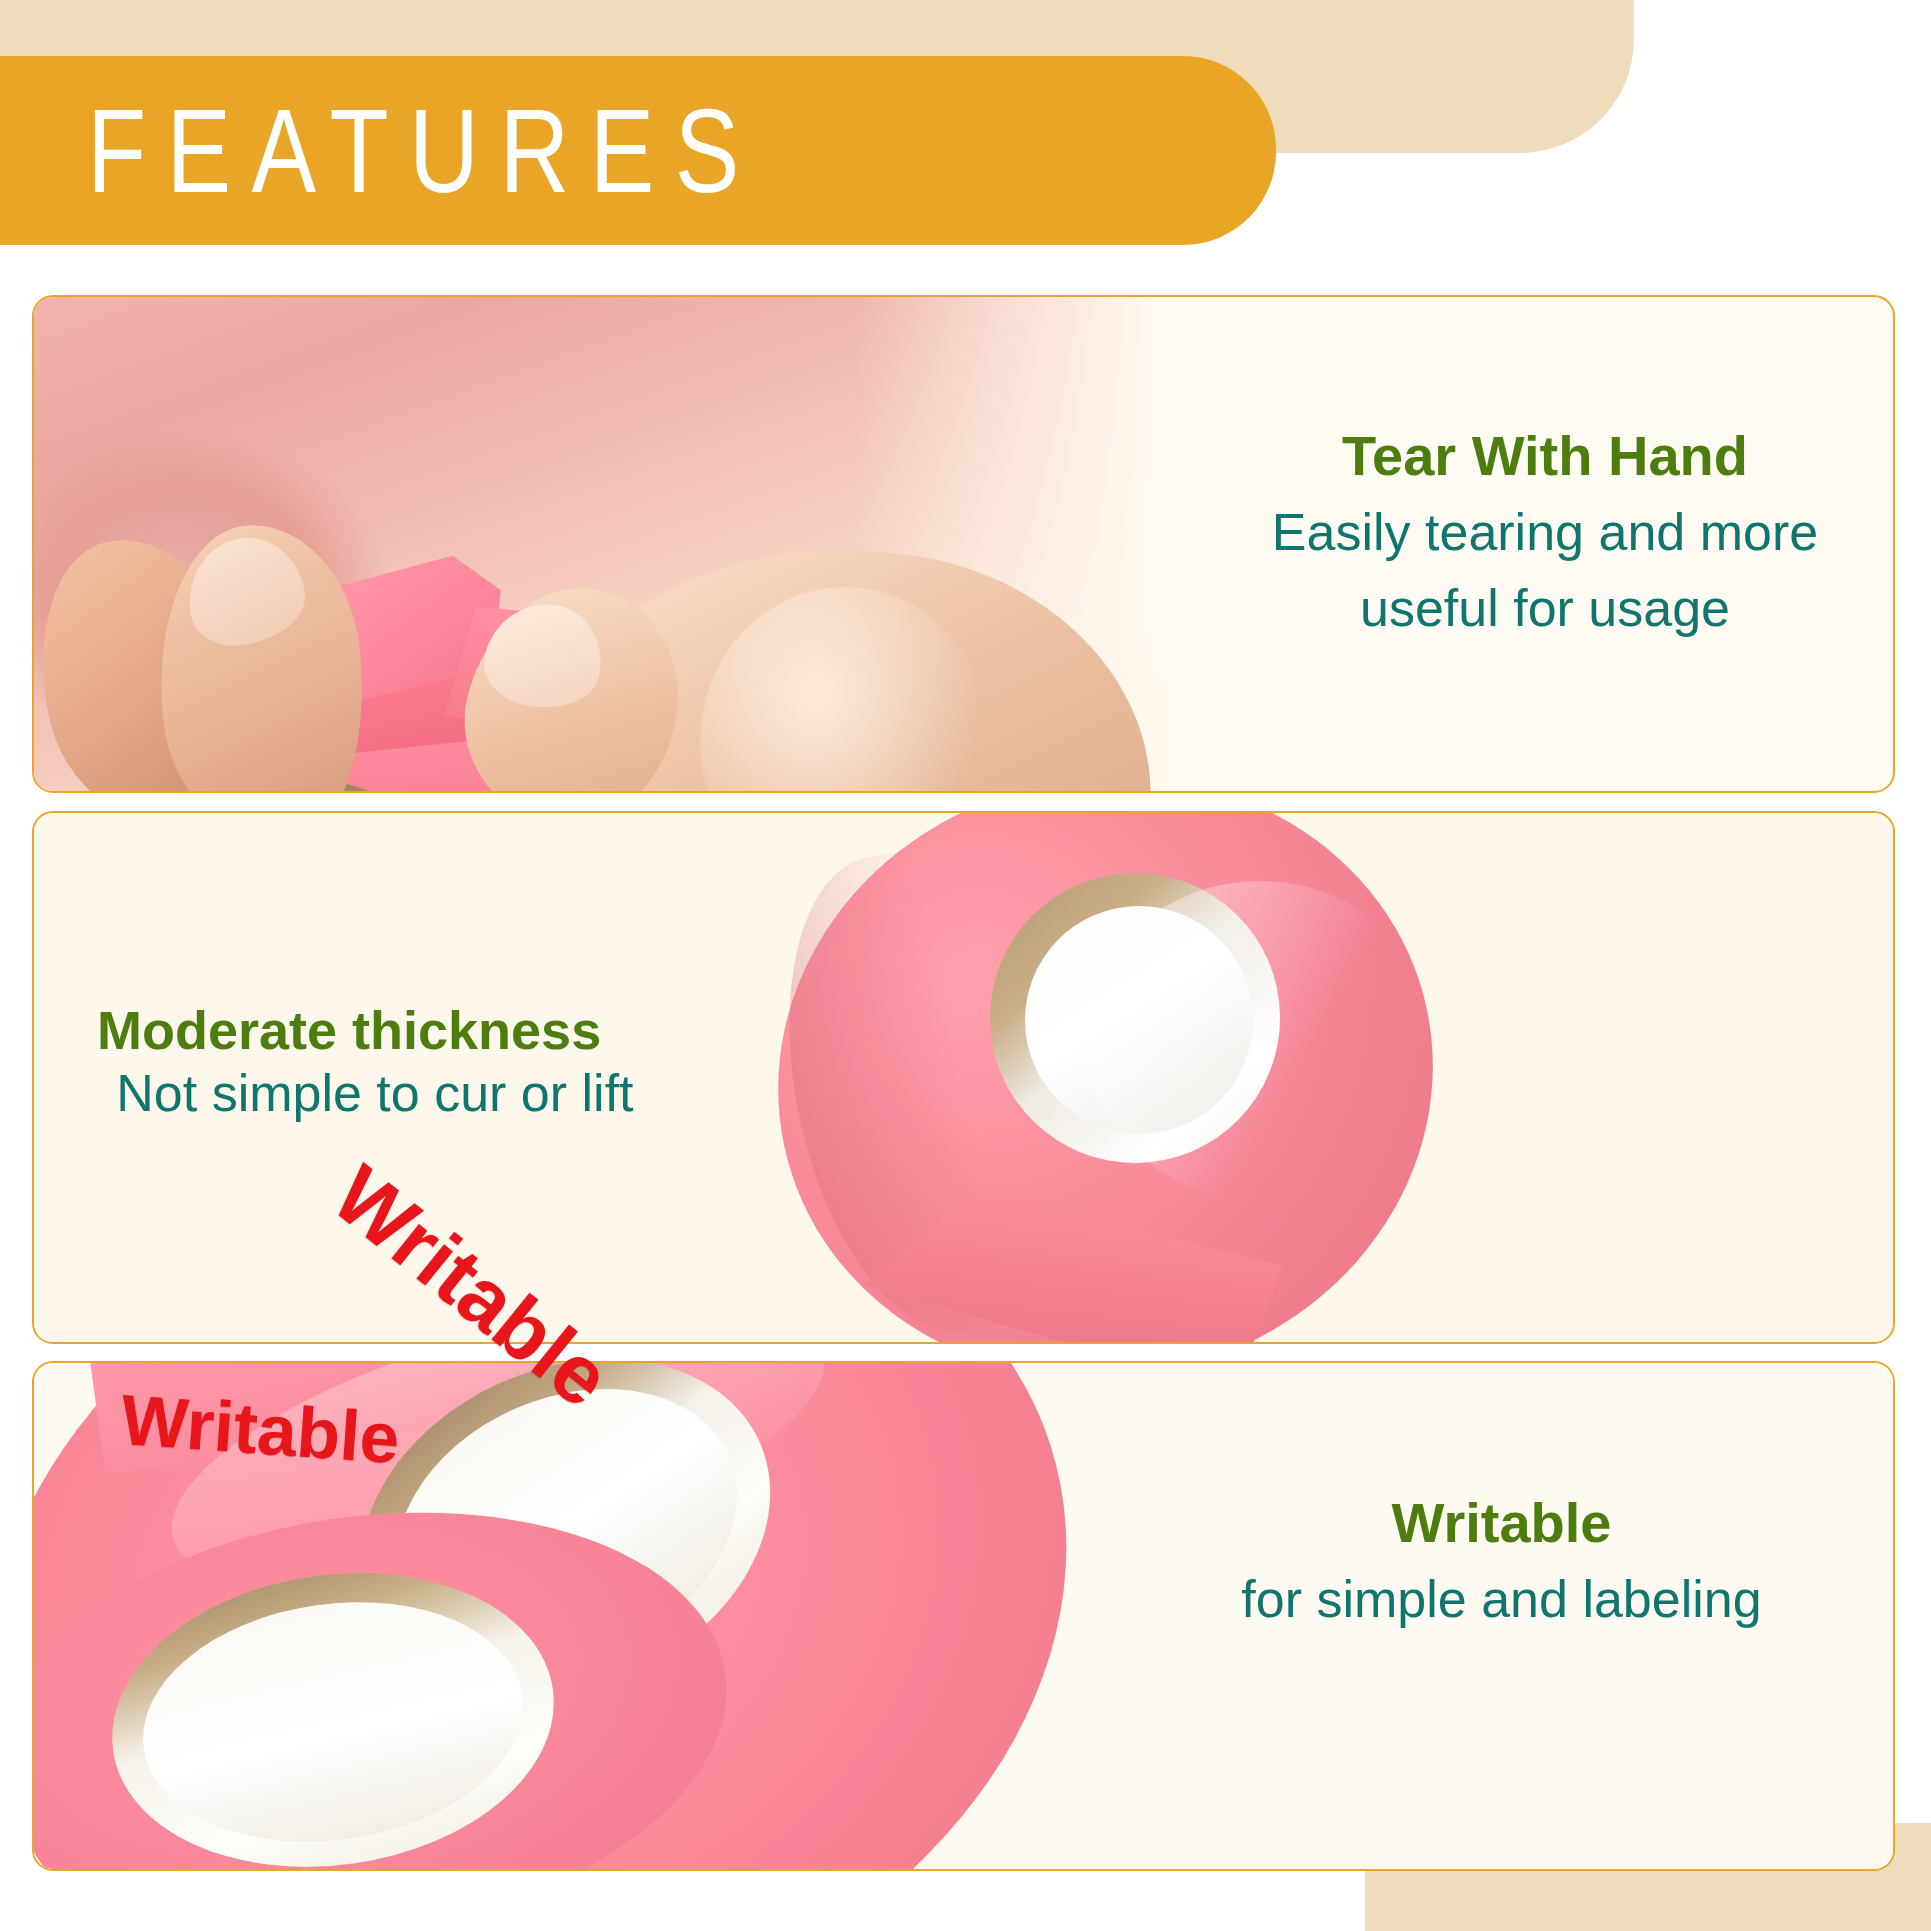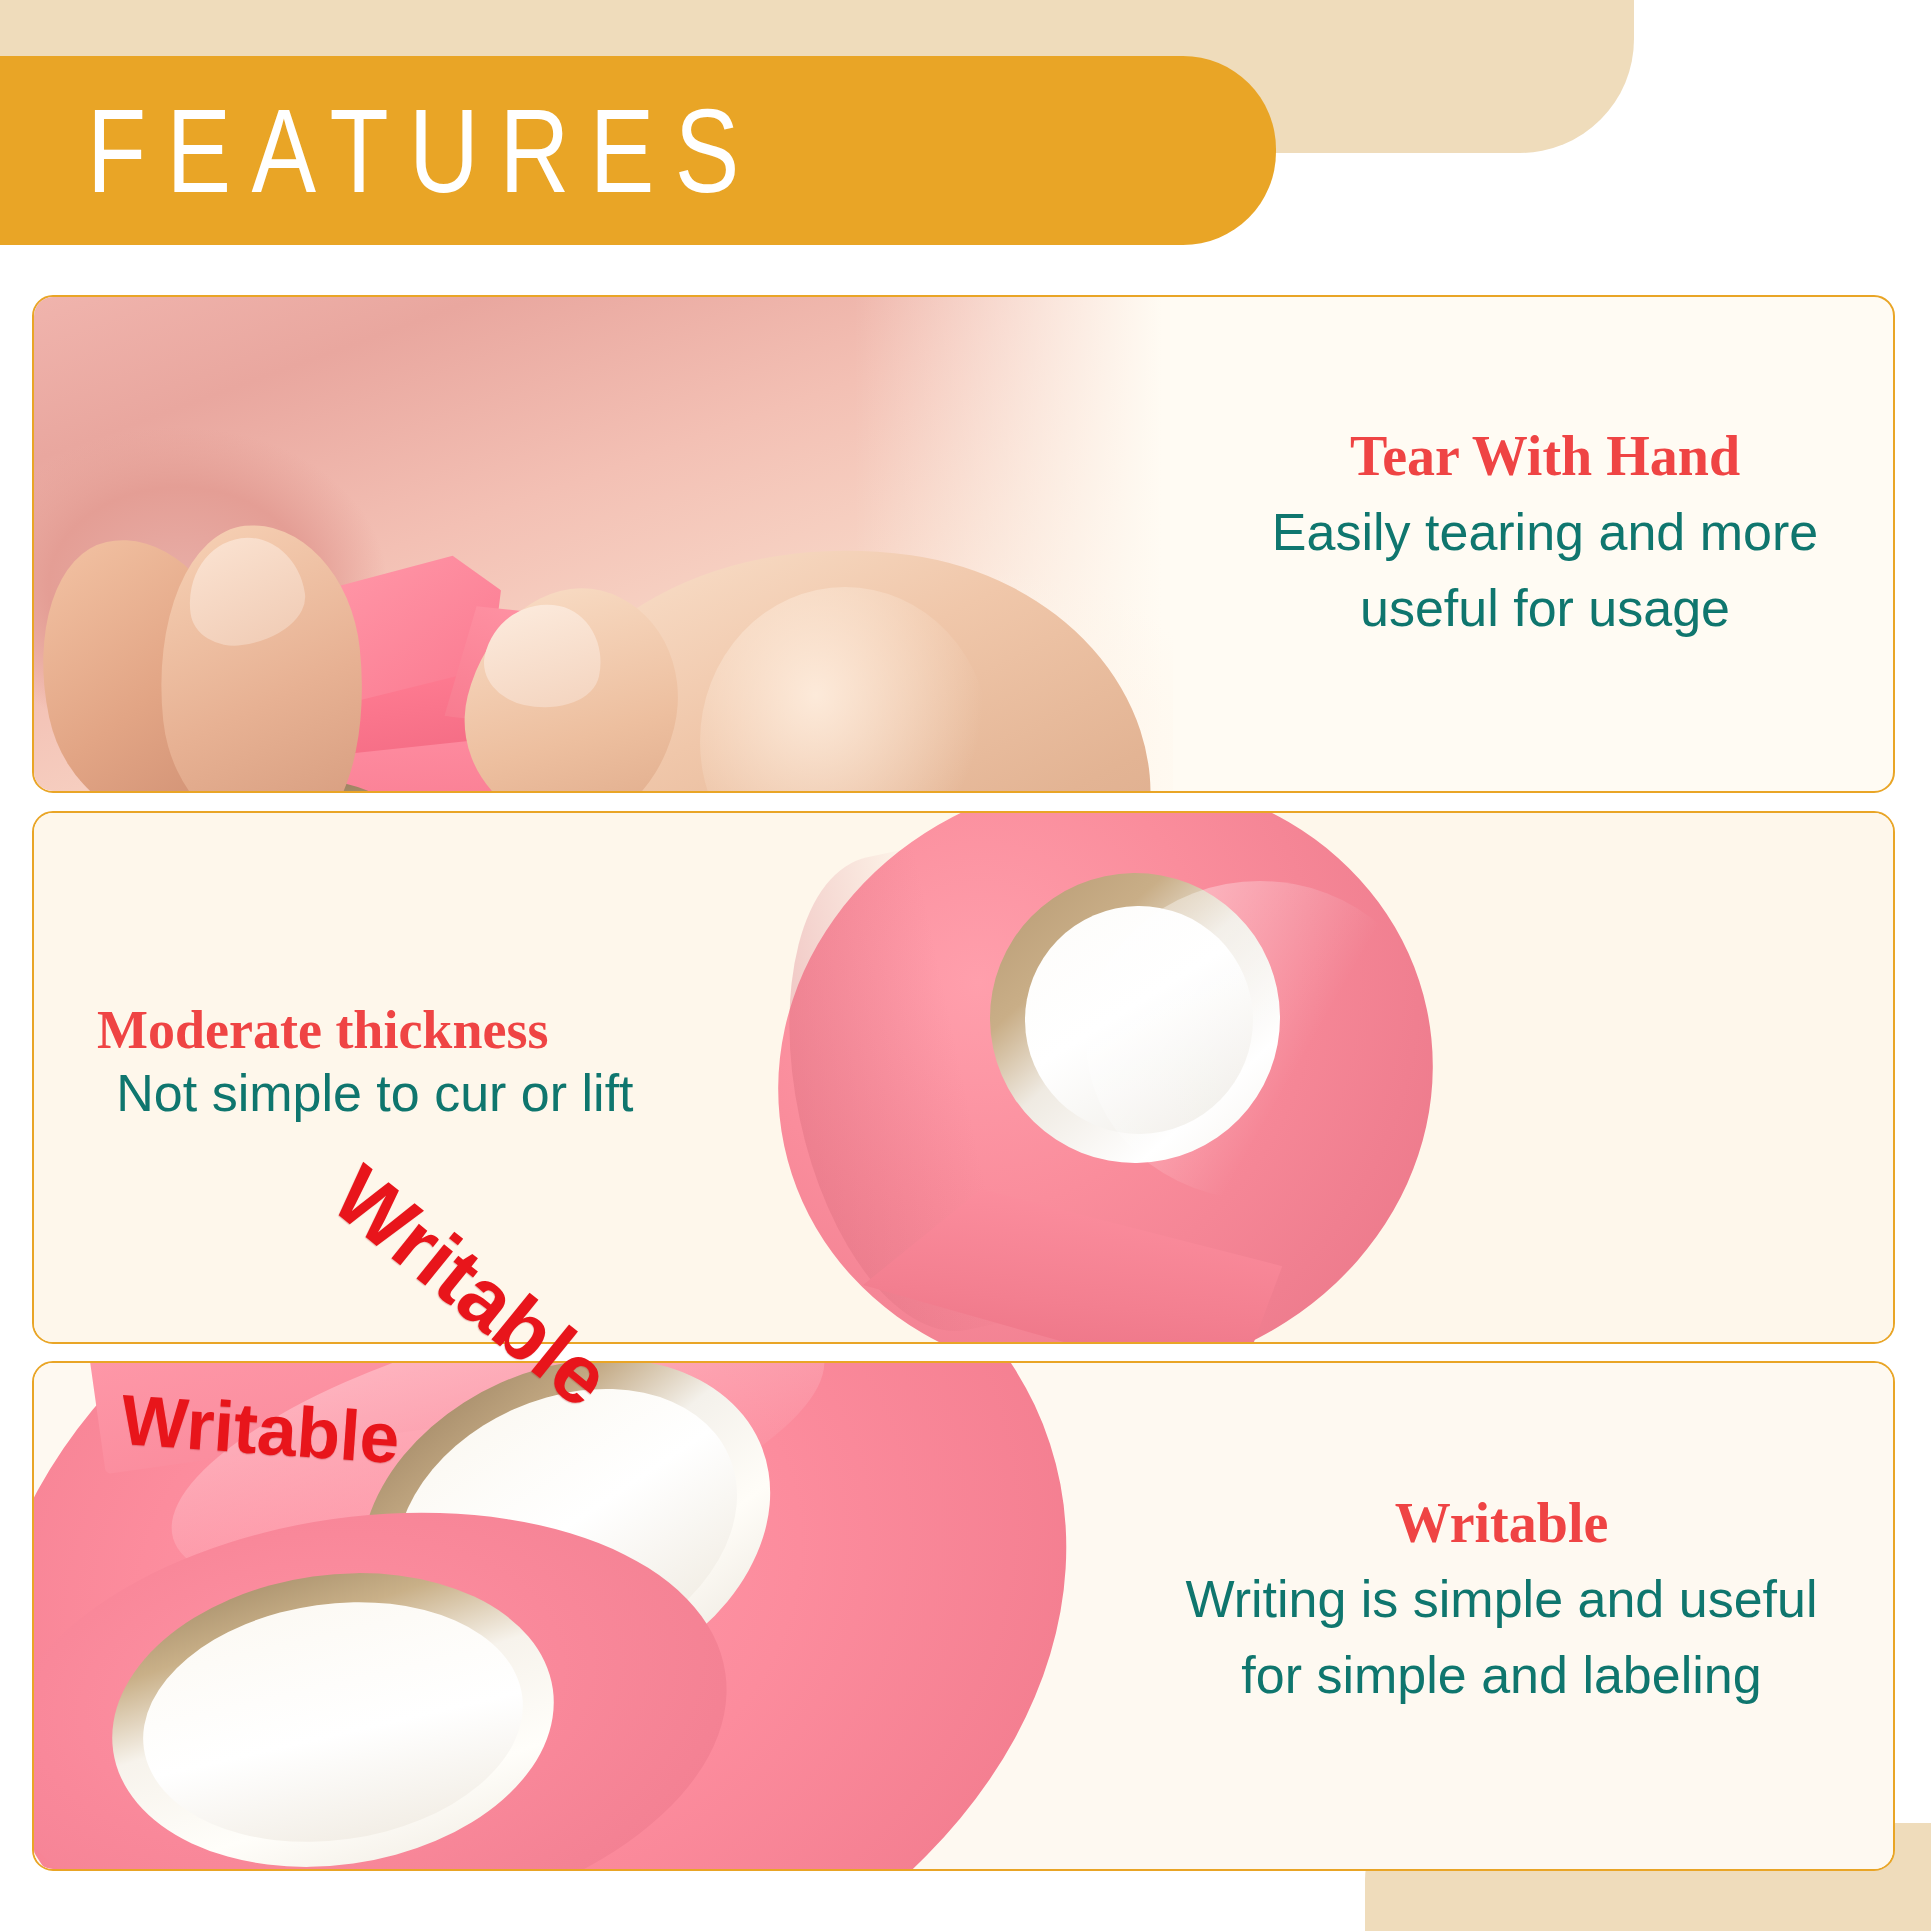--- a/index.html
+++ b/index.html
@@ -219,22 +219,22 @@
     white-space:nowrap;
     font-family:"Liberation Sans", sans-serif;
     text-shadow:0 1px 1px rgba(160,20,20,0.25);
   }
   .wl-1 { left:375px; top:1147px; font-size:83px; transform:rotate(39deg); transform-origin:left top; }
   .wl-2 { left:124px; top:1379px; font-size:71px; transform:rotate(4deg); transform-origin:left top; }
 
   
   .feature-text { position:absolute; text-align:center; }
   .f-title {
-    font-weight:bold; color:#ef4444; line-height:1.12;
-    font-family:Liberation Serif, serif;
+    font-weight:bold; color:#4d7c0f; line-height:1.12;
+    font-family:Liberation Sans, sans-serif;
   }
   .f-desc {
     color:#0f766e; line-height:1.2;
     font-family:"Liberation Sans", sans-serif;
   }
   .text-1 { left:1236px; top:425px; width:618px; }
   .text-1 .f-title { font-size:56px; }
   .text-1 .f-desc { font-size:52px; margin-top:13.5px; }
 
   .text-2 { left:97px; top:1000px; width:618px; text-align:left; }
@@ -306,18 +306,17 @@
     <div class="p3-roll-small"></div>
     <div class="p3-small-hole"></div>
     <div class="p3-small-hole-in"></div>
   </div>
 
   <div class="writable-label wl-1">Writable</div>
   <div class="writable-label wl-2">Writable</div>
 
   <div class="feature-text text-3">
     <div class="f-title">Writable</div>
-    <div class="f-desc">Writing is simple and useful</div>
     <div class="f-desc">for simple and labeling</div>
   </div>
 
 </div>
 
 
 </body></html>

